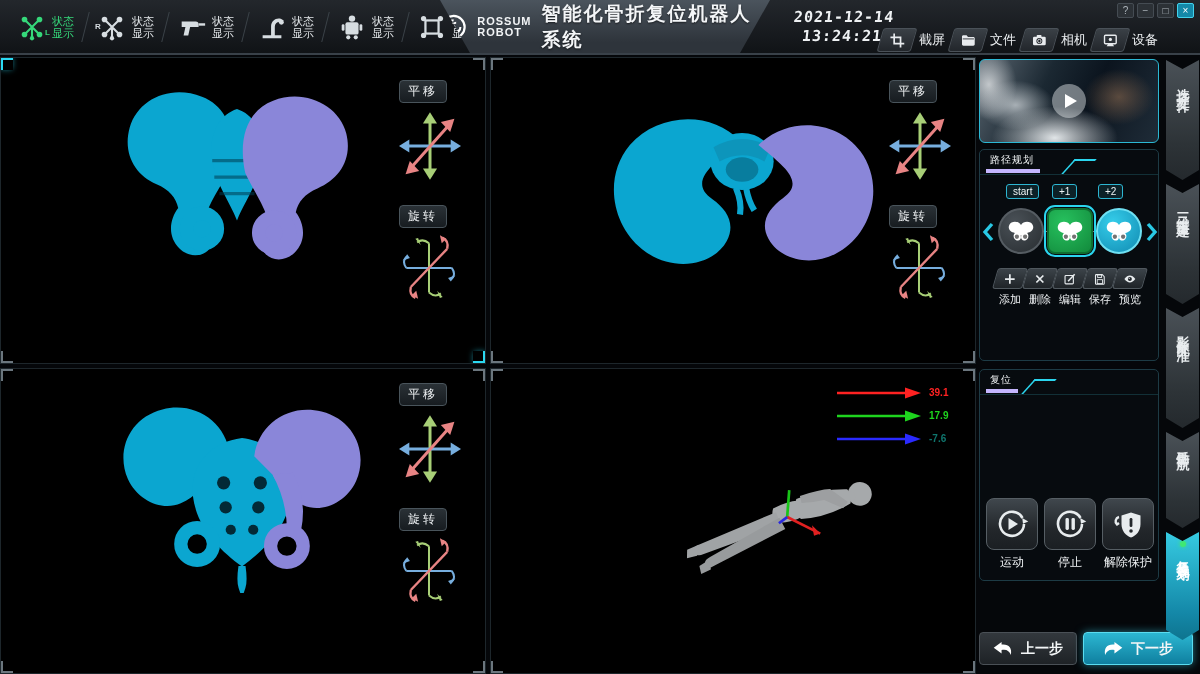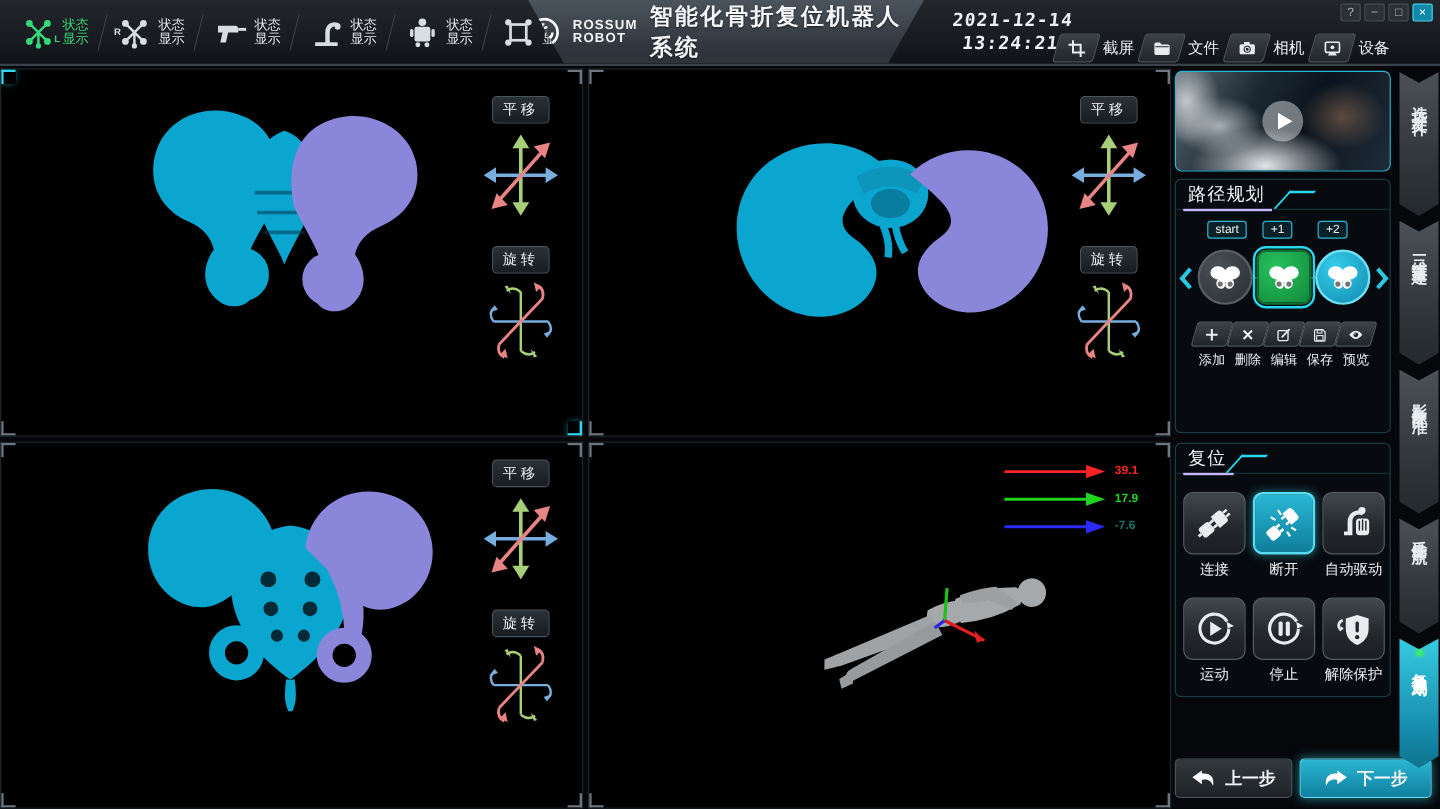--- a/index.html
+++ b/index.html
@@ -52,21 +52,21 @@
   .viewport { position:relative; background:#000; border:1px solid #1d262b; overflow:hidden; }
   .corner { position:absolute; width:12px; height:12px; }
   .corner.tl { left:0; top:0; border-left:2px solid #6b767e; border-top:2px solid #6b767e; }
   .corner.tr { right:0; top:0; border-right:2px solid #6b767e; border-top:2px solid #6b767e; }
   .corner.bl { left:0; bottom:0; border-left:2px solid #6b767e; border-bottom:2px solid #6b767e; }
   .corner.br { right:0; bottom:0; border-right:2px solid #6b767e; border-bottom:2px solid #6b767e; }
   .viewport.primary .corner.tl { border-color:#2bd9f2; box-shadow:-1px -1px 6px rgba(43,217,242,.7); }
   .viewport.primary .corner.br { border-color:#2bd9f2; box-shadow:1px 1px 6px rgba(43,217,242,.7); }
 
   .vp-controls { position:absolute; right:16px; top:22px; width:70px;
-    display:flex; flex-direction:column; align-items:center; }
+    display:flex; flex-direction:column; align-items:flex-start; }
   .ctl-chip { min-width:48px; padding:2px 8px; background:linear-gradient(#2a3136,#171c20);
     border:1px solid #49545b; border-radius:4px; color:#eef1f3; font-size:12px;
     text-align:center; letter-spacing:3px; cursor:pointer; }
   .vp-controls svg.axes { margin-top:6px; }
   .rot-gap { height:22px; }
 
   .legend { position:absolute; right:10px; top:18px; display:flex; flex-direction:column; gap:11px; }
   .legend-row { display:flex; align-items:center; gap:8px; }
   .legend-row svg { width:86px; height:12px; }
   .legend-val { font-size:10px; font-weight:bold; width:36px; font-family:"Liberation Sans",sans-serif; }
@@ -86,21 +86,21 @@
     border-radius:50%; background:rgba(235,240,242,.45); display:flex; align-items:center; justify-content:center; }
   .play-overlay::after { content:''; border-left:12px solid #fff; border-top:7px solid transparent;
     border-bottom:7px solid transparent; margin-left:3px; }
 
   .panel { position:absolute; left:2px; width:180px; border:1px solid #1d3b45; border-radius:5px;
     background:rgba(10,16,20,.5); }
   .panel-path { top:92px; height:212px; }
   .panel-reduction { top:312px; height:212px; }
   .sec-hdr { position:relative; height:25px; border-bottom:1px solid #123037; }
   .sec-hdr-label { position:absolute; left:6px; top:3px; padding:0 6px 2px 4px; color:#f2f5f6;
-    font-size:15px; letter-spacing:1px; border-bottom:2px solid #c4b5fd; }
+    font-size:10px; letter-spacing:1px; border-bottom:4px solid #c4b5fd; }
   .sec-hdr::after { content:''; position:absolute; left:88px; bottom:0; width:20px; height:13px;
     border-top:2px solid #2bd5ee; border-left:2px solid #2bd5ee; transform:skewX(-42deg); }
   .panel-reduction .sec-hdr::after { left:48px; }
 
   .steps-chips { position:absolute; left:0; top:34px; width:180px; height:16px; }
   .chip { position:absolute; top:0; padding:1px 6px; background:#0c2127; border:1px solid #2db6d2;
     border-radius:3px; color:#eef3f4; font-size:10px; cursor:pointer; }
   .chip.c0 { left:26px; } .chip.c1 { left:72px; } .chip.c2 { left:118px; }
 
   .steps-row { position:absolute; left:0; top:56px; width:180px; height:52px; }
@@ -695,46 +695,20 @@
             </span>
           <span class="tool-label">预览</span>
         </div>
       </div>
     </div>
 
     <div class="panel panel-reduction">
       <div class="sec-hdr">
         <span class="sec-hdr-label">复位</span>
       </div>
-      <div class="red-row r1">
-        <div class="red-btn">
-          <span class="red-icon">
-              <svg>
-                <use href="#sym-plug-on"></use>
-              </svg>
-            </span>
-          <span class="red-label">连接</span>
-        </div>
-        <div class="red-btn active">
-          <span class="red-icon">
-              <svg>
-                <use href="#sym-plug-off"></use>
-              </svg>
-            </span>
-          <span class="red-label">断开</span>
-        </div>
-        <div class="red-btn">
-          <span class="red-icon">
-              <svg>
-                <use href="#sym-autodrive"></use>
-              </svg>
-            </span>
-          <span class="red-label">自动驱动</span>
-        </div>
-      </div>
       <div class="red-row r2">
         <div class="red-btn">
           <span class="red-icon">
               <svg>
                 <use href="#sym-motion"></use>
               </svg>
             </span>
           <span class="red-label">运动</span>
         </div>
         <div class="red-btn">

